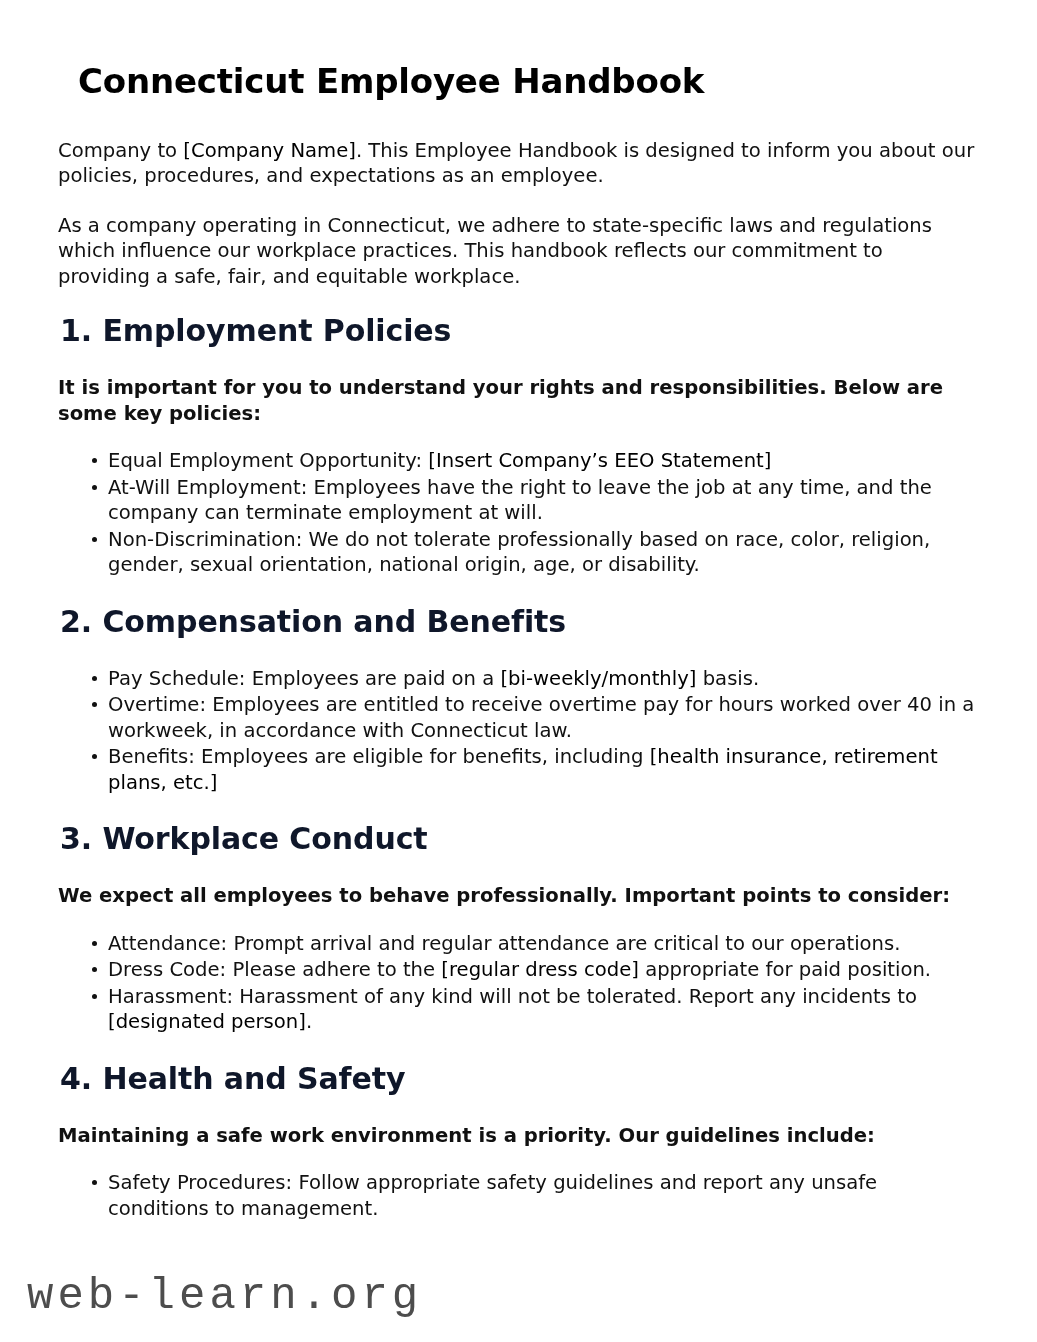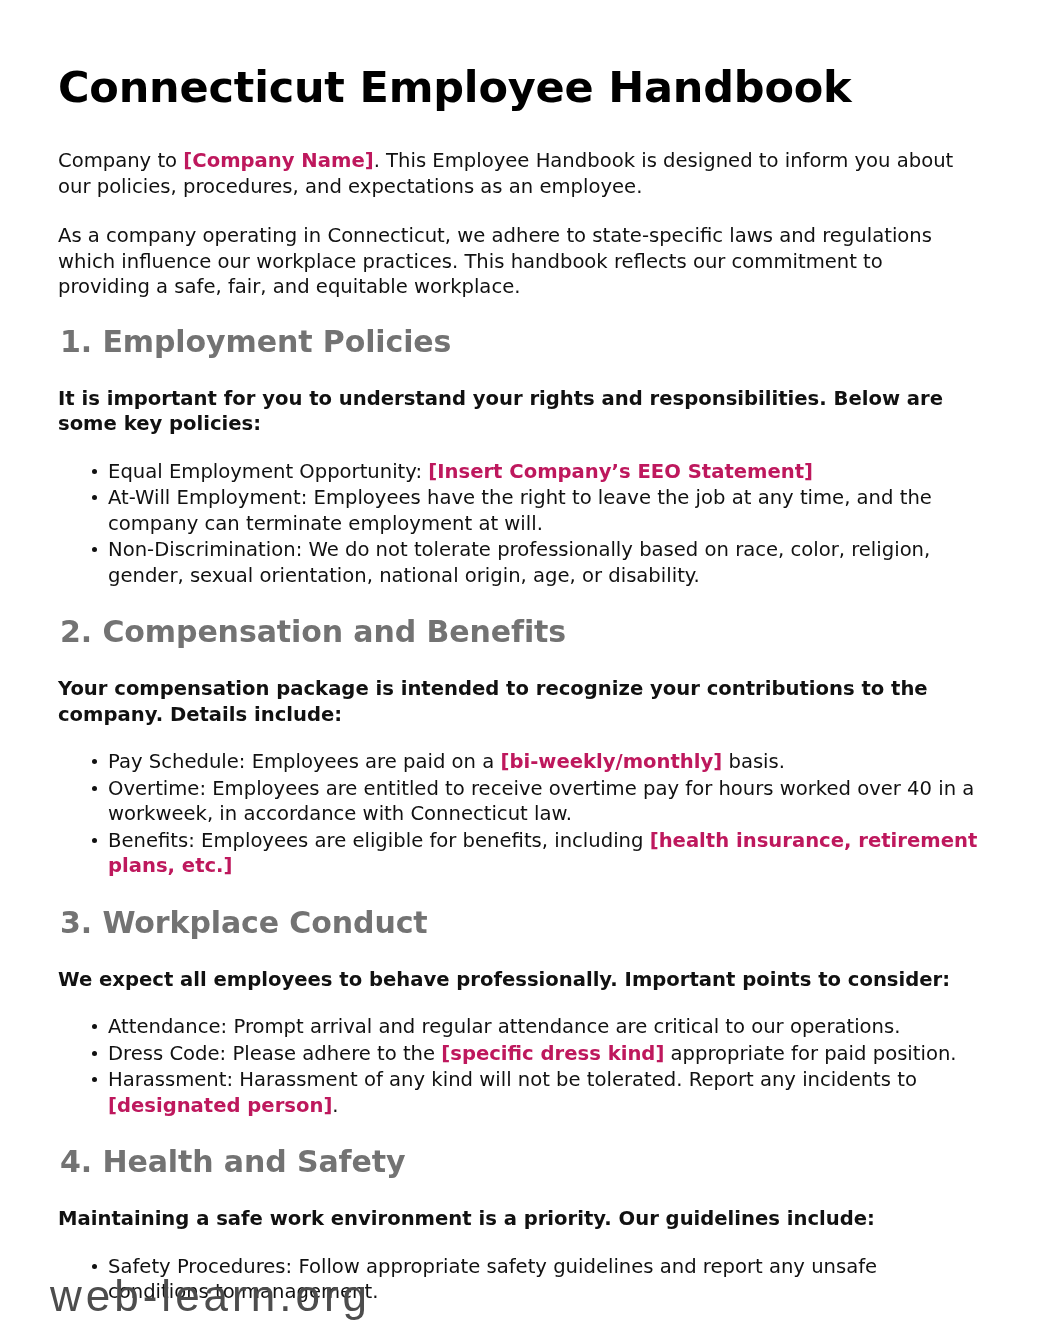--- a/index.html
+++ b/index.html
@@ -21,44 +21,44 @@
     position: absolute;
     top: 0;
     left: 0;
     width: 1037px;
     height: 1342px;
     background: #ffffff;
     box-sizing: border-box;
     padding: 62px 57px 0 58px;
   }
   .doc-title {
-    font-size: 43px;
+    font-size: 34px;
     font-weight: bold;
     line-height: 1.17;
     letter-spacing: -0.2px;
-    margin: 0 0 36px 0;
+    margin: 0 0 36px 20px;
     color: #000000;
   }
   .para {
     font-size: 19.6px;
     line-height: 25.5px;
     margin: 0 0 24px 0;
     color: #111111;
     max-width: 925px;
   }
   .para.tight {
     margin-bottom: 22px;
     font-weight: bold;
   }
   .section-heading {
     font-size: 30px;
     font-weight: bold;
     line-height: 1.2;
     margin: 0 0 26px 2px;
-    color: #737373;
+    color: #0f172a;
     letter-spacing: -0.1px;
   }
   .section-block {
     margin-bottom: 10px;
   }
   ul.bullets {
     list-style: none;
     margin: 0 0 26px 0;
     padding: 0;
   }
@@ -75,34 +75,33 @@
     content: "";
     position: absolute;
     left: 34px;
     top: 10px;
     width: 5px;
     height: 5px;
     border-radius: 50%;
     background: #111111;
   }
   b, strong {
-    font-weight: bold;
-    color: #be185d;
+    font-weight: normal;
+    color: #000000;
   }
   .watermark {
     position: absolute;
     left: 27px;
     top: 1274px;
-    font-family: Liberation Sans, sans-serif;
+    font-family: Liberation Mono, monospace;
     font-size: 44px;
     letter-spacing: 4px;
     color: #4d4d4d;
     white-space: nowrap;
     line-height: 1;
-    margin-left: 23px;
   }
 </style>
 </head>
 <body>
 
 <div class="page">
 
   <h1 class="doc-title">Connecticut Employee Handbook</h1>
 
   <div>
@@ -115,34 +114,33 @@
     <p class="para tight">It is important for you to understand your rights and responsibilities. Below are some key policies:</p>
     <ul class="bullets">
         <li><span>Equal Employment Opportunity: </span><b>[Insert Company’s EEO Statement]</b></li>
         <li><span>At-Will Employment: Employees have the right to leave the job at any time, and the company can terminate employment at will.</span></li>
         <li><span>Non-Discrimination: We do not tolerate professionally based on race, color, religion, gender, sexual orientation, national origin, age, or disability.</span></li>
       </ul>
   </div>
 
   <div class="section-block">
     <h2 class="section-heading">2. Compensation and Benefits</h2>
-    <p class="para tight">Your compensation package is intended to recognize your contributions to the company. Details include:</p>
     <ul class="bullets">
         <li><span>Pay Schedule: Employees are paid on a </span><b>[bi-weekly/monthly]</b><span> basis.</span></li>
         <li><span>Overtime: Employees are entitled to receive overtime pay for hours worked over 40 in a workweek, in accordance with Connecticut law.</span></li>
         <li><span>Benefits: Employees are eligible for benefits, including </span><b>[health insurance, retirement plans, etc.]</b></li>
       </ul>
   </div>
 
   <div class="section-block">
     <h2 class="section-heading">3. Workplace Conduct</h2>
     <p class="para tight">We expect all employees to behave professionally. Important points to consider:</p>
     <ul class="bullets">
         <li><span>Attendance: Prompt arrival and regular attendance are critical to our operations.</span></li>
-        <li><span>Dress Code: Please adhere to the </span><b>[specific dress kind]</b><span> appropriate for paid position.</span></li>
+        <li><span>Dress Code: Please adhere to the </span><b>[regular dress code]</b><span> appropriate for paid position.</span></li>
         <li><span>Harassment: Harassment of any kind will not be tolerated. Report any incidents to </span><b>[designated person]</b><span>.</span></li>
       </ul>
   </div>
 
   <div class="section-block">
     <h2 class="section-heading">4. Health and Safety</h2>
     <p class="para tight">Maintaining a safe work environment is a priority. Our guidelines include:</p>
     <ul class="bullets">
         <li><span>Safety Procedures: Follow appropriate safety guidelines and report any unsafe conditions to management.</span></li>
       </ul>

